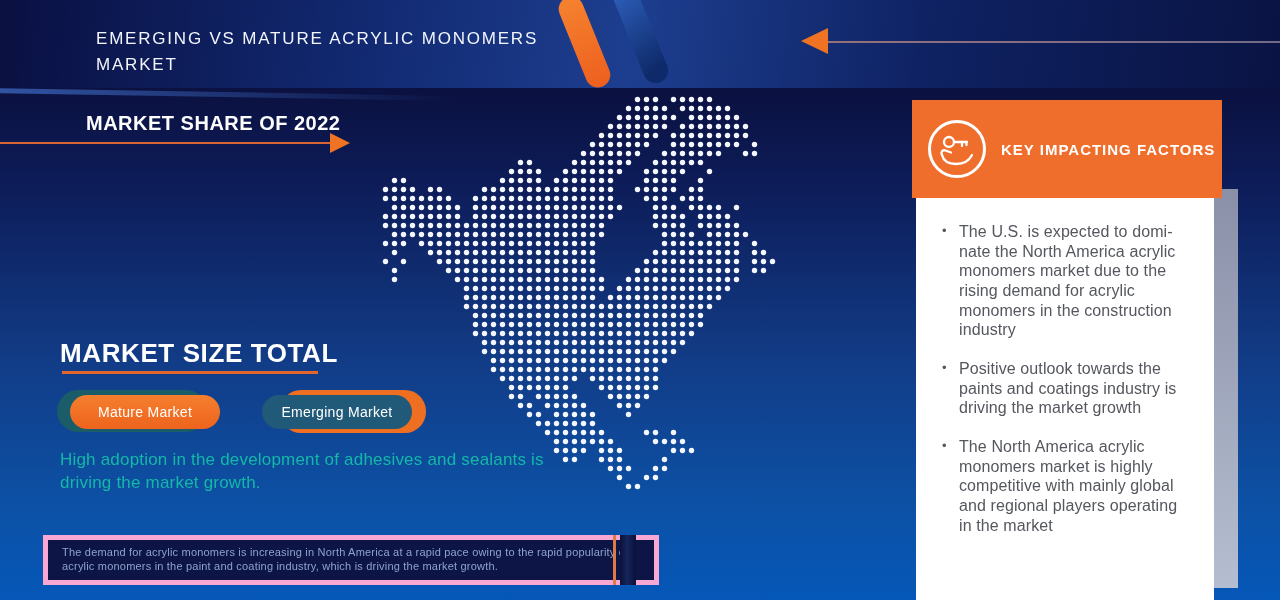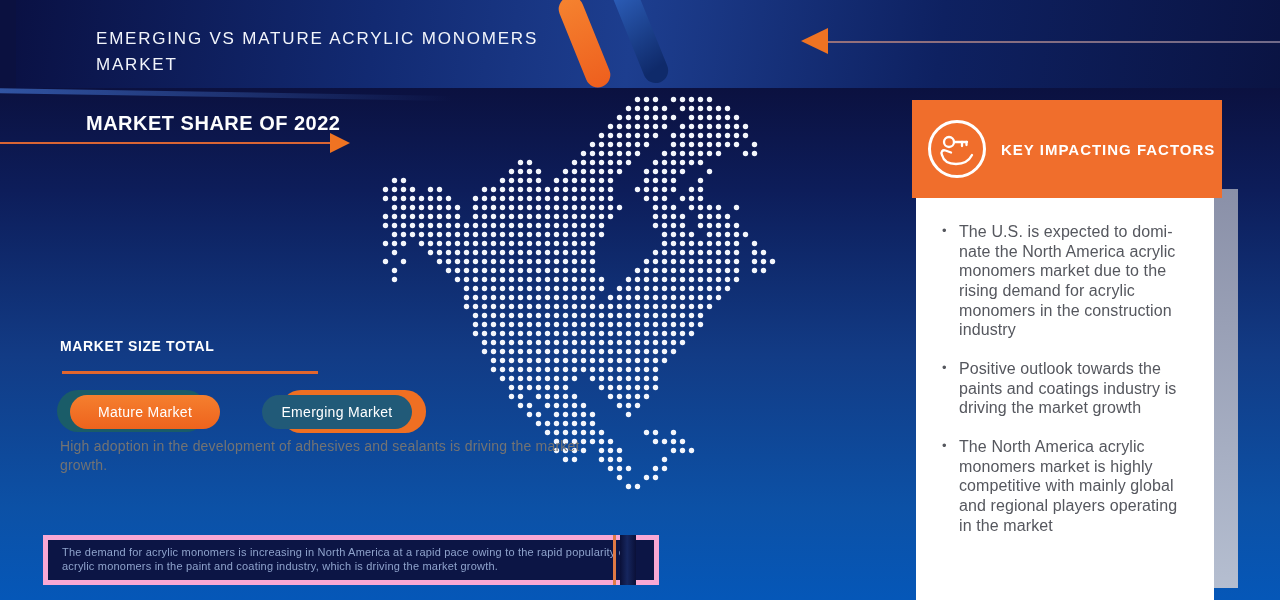--- a/index.html
+++ b/index.html
@@ -55,42 +55,42 @@
   .ms-arrow-head {
     position:absolute; left:330px; top:133px; width:0; height:0;
     border-left:20px solid #ef7322;
     border-top:10px solid transparent; border-bottom:10px solid transparent;
   }
   
   .na-map { position:absolute; left:372px; top:95px; }
   
   .size-heading {
     position:absolute; left:60px; top:338px; color:#ffffff;
-    font-size:14px; font-weight:700; letter-spacing:.6px;
+    font-size:26px; font-weight:700; letter-spacing:.6px;
   }
   .size-underline { position:absolute; left:62px; top:371px; width:256px; height:3px; background:#e2662d; }
   .pill-group { position:absolute; width:150px; height:18px; }
   .pill-group.mature  { left:70px;  top:395px; }
   .pill-group.emerging{ left:262px; top:395px; }
   .pill-back {
     position:absolute; border-radius:21px;
   }
   .pill-back.teal   { left:-13px; top:-5px; width:150px; height:42px; background:#1a5c68; }
   .pill-back.orange { left:18px;  top:-5px; width:146px; height:43px; background:#ef6f22; }
   .pill-front {
     position:absolute; left:0; top:0; width:150px; height:34px; border-radius:17px;
     display:flex; align-items:center; justify-content:center;
     color:#ffffff; font-size:14px; letter-spacing:.3px; cursor:pointer;
   }
   .pill-front.orange { background:linear-gradient(180deg,#f57f2e,#ee631d); }
   .pill-front.teal   { background:#215a78; }
   
   .desc {
-    position:absolute; left:60px; top:437px; width:530px;
-    color:#737373; font-size:14px; line-height:1.38; letter-spacing:.2px;
+    position:absolute; left:60px; top:448px; width:530px;
+    color:#14b8a6; font-size:17px; line-height:1.38; letter-spacing:.2px;
   }
   
   .footnote {
     position:absolute; left:43px; top:535px; width:616px; height:50px;
     background:#0c1545; border:5px solid #f9a8d4;
     padding:5px 10px 5px 14px;
     color:#8fa3cc; font-size:11px; line-height:1.3; letter-spacing:.2px;
   }
   .footnote-stripe-orange { position:absolute; left:613px; top:535px; width:3px;  height:50px; background:#e07a45; }
   .footnote-stripe-navy   { position:absolute; left:620px; top:535px; width:16px; height:50px;

